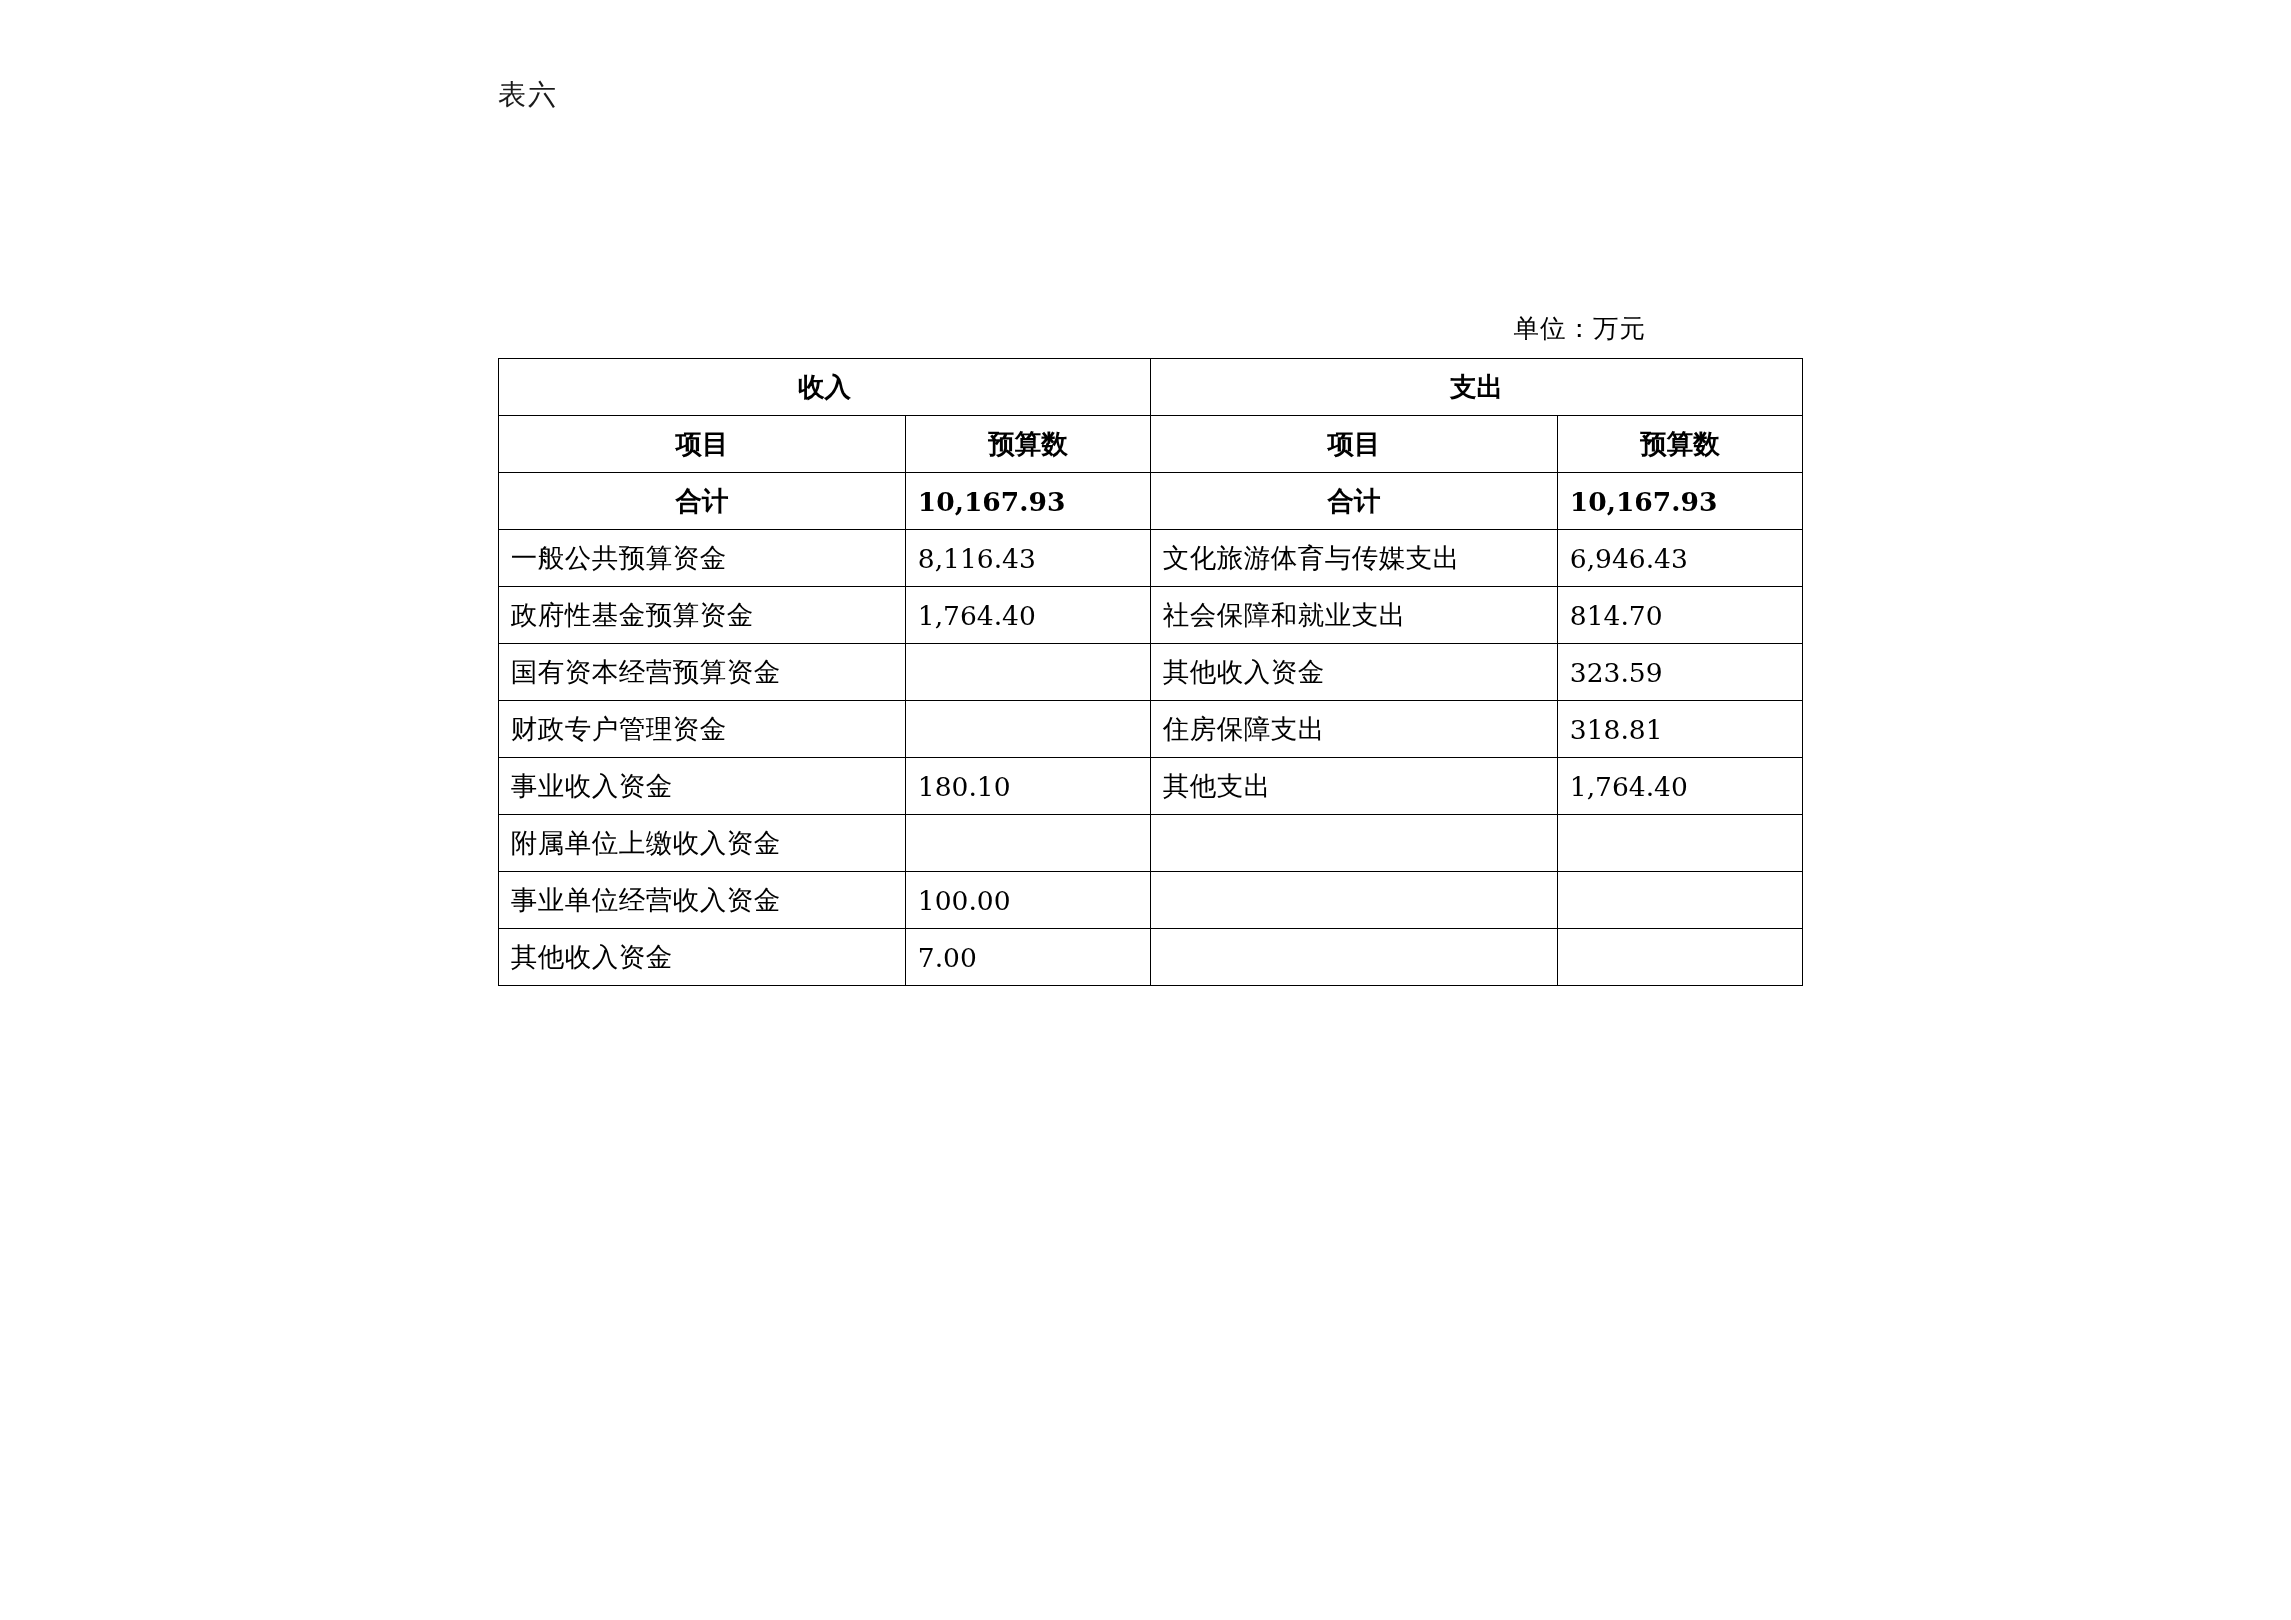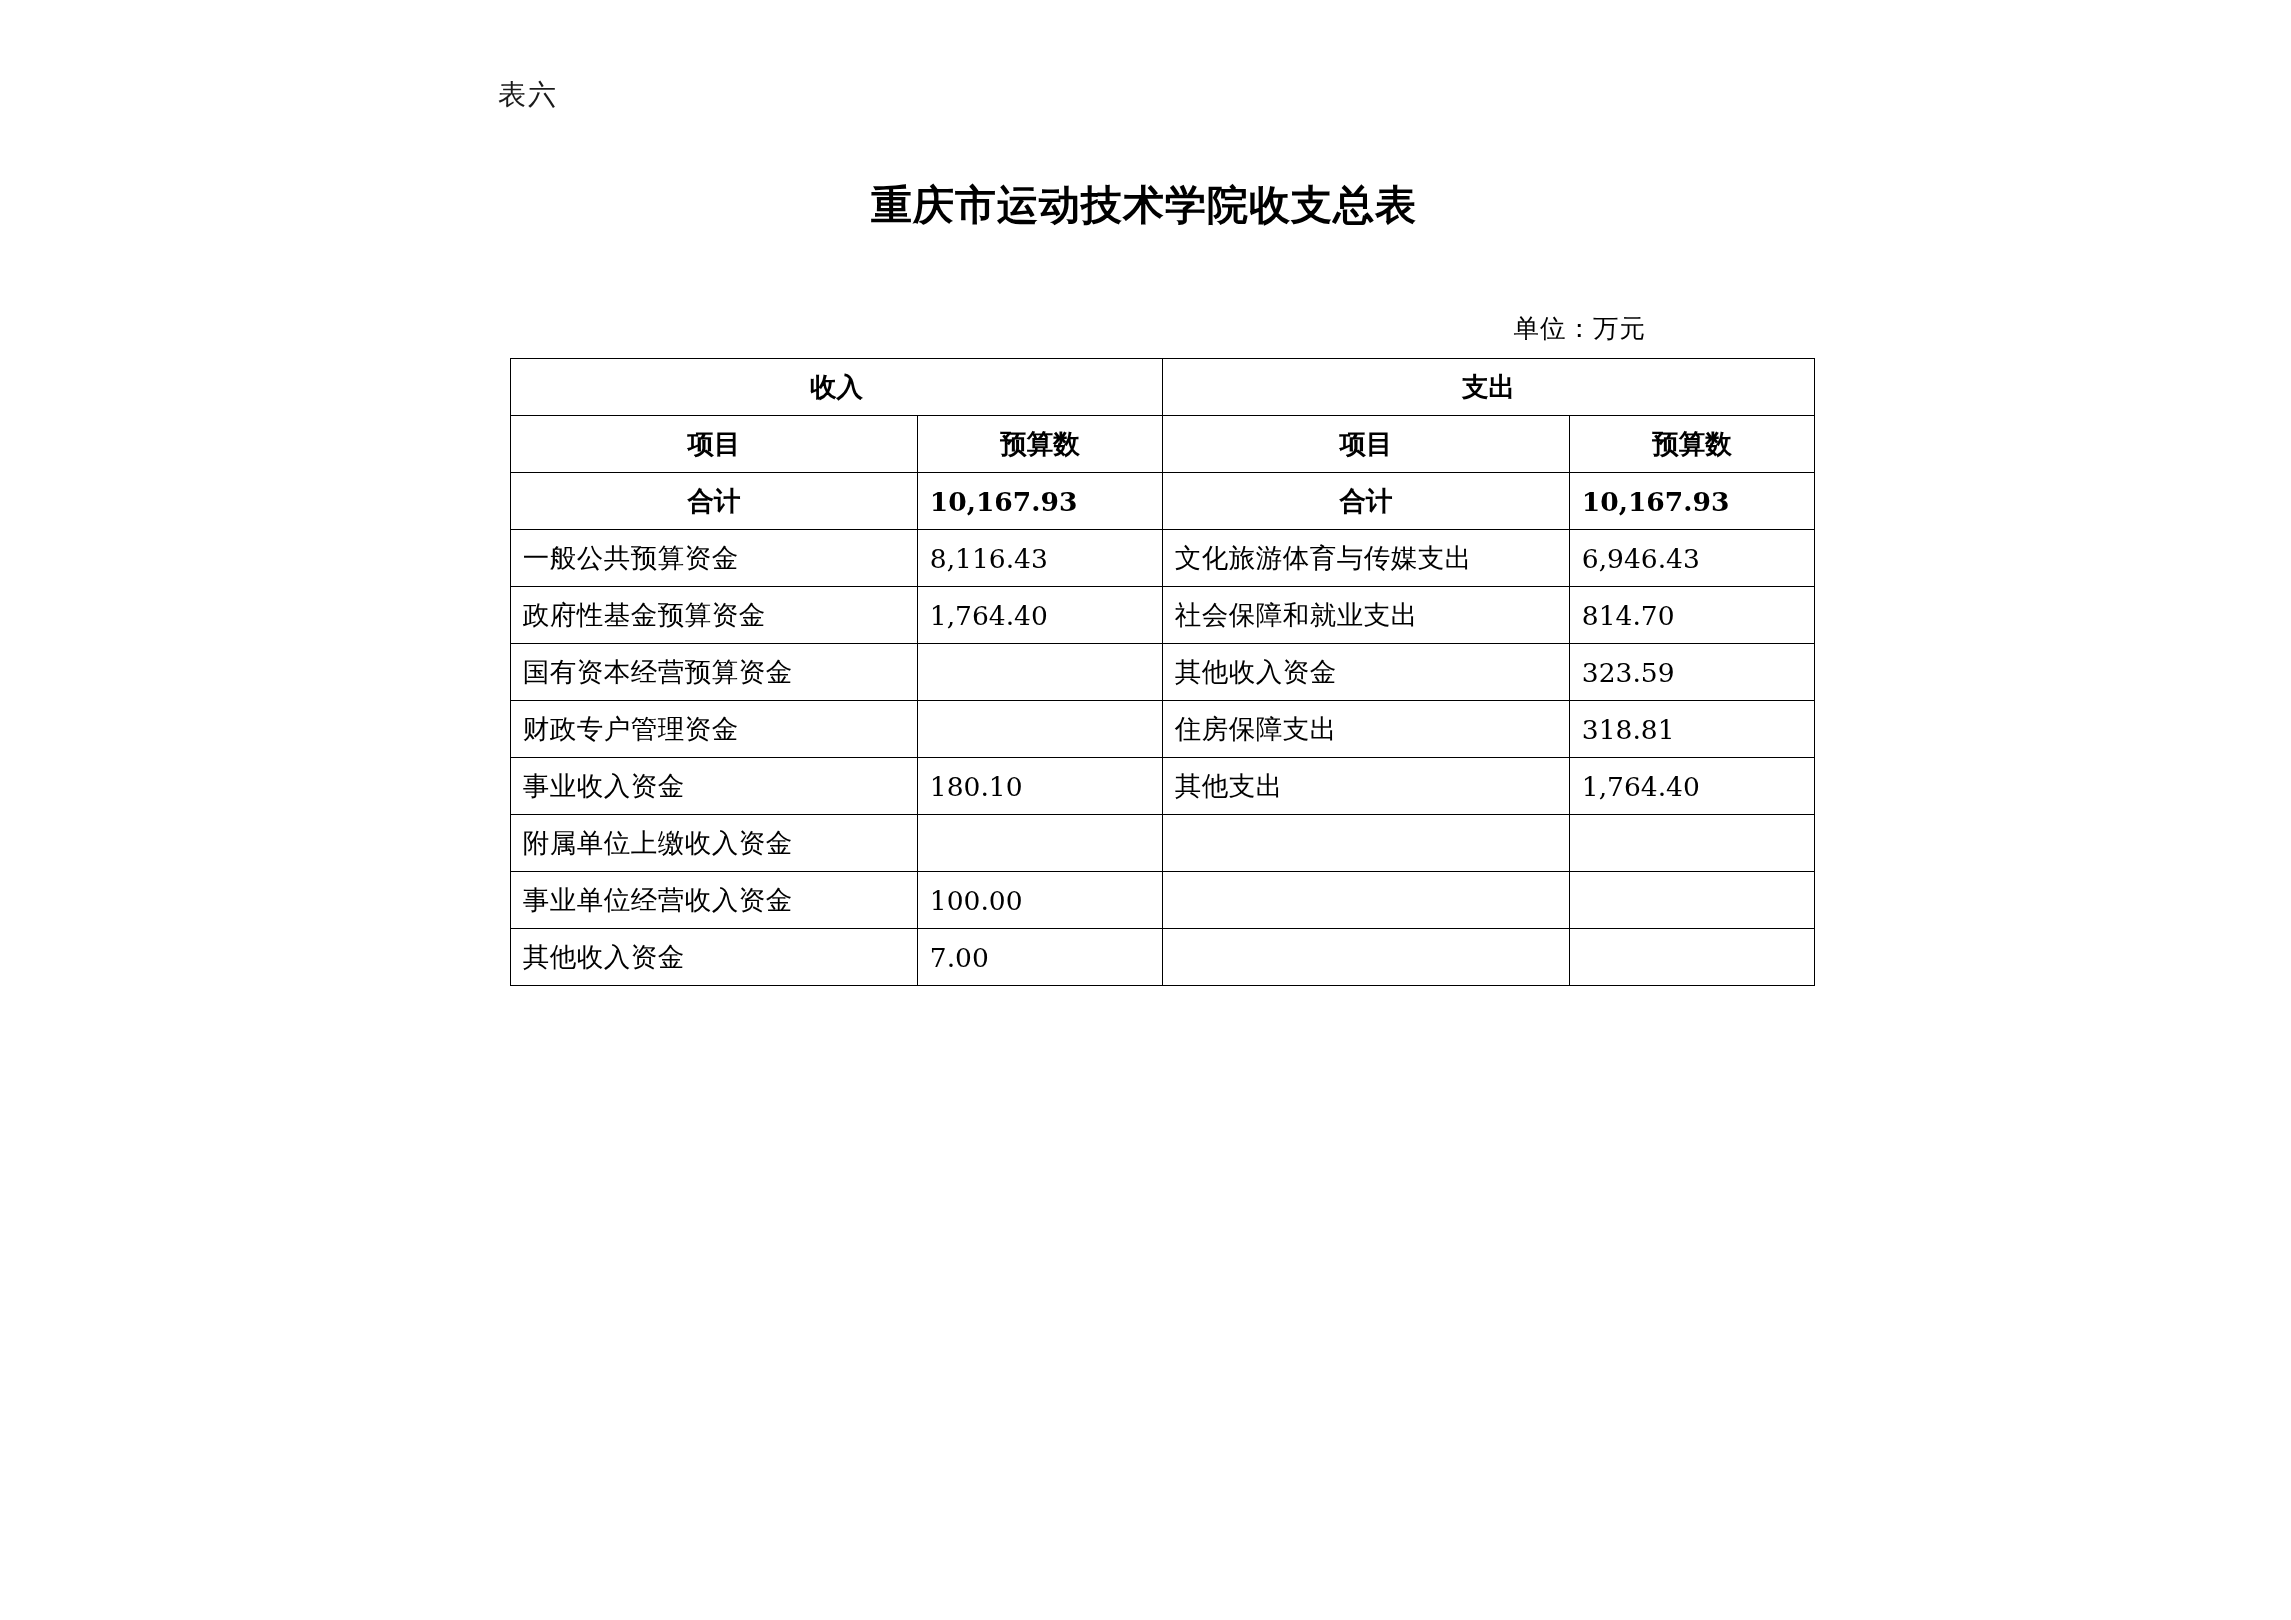--- a/index.html
+++ b/index.html
@@ -45,21 +45,21 @@
   .unit-label {
     position: absolute;
     right: 642px;
     top: 311px;
     font-size: 25.5px;
     font-family: "DejaVu Serif", serif;
     letter-spacing: 1px;
   }
   table.budget {
     position: absolute;
-    left: 510px;
+    left: 498px;
     top: 358px;
     width: 1304px;
     border-collapse: collapse;
     table-layout: fixed;
   }
   table.budget td {
     border: 1.5px solid #000;
     height: 57px;
     padding: 0 11.8px;
     font-size: 26.5px;
@@ -104,21 +104,20 @@
   }
   td.empty { }
 </style>
 </head>
 <body>
 
 <div class="page">
 
   <div class="corner-label">表六</div>
 
-  <div class="doc-title">重庆市运动技术学院收支总表</div>
 
   <div class="unit-label">单位：万元</div>
 
   <table class="budget">
     <colgroup>
       <col class="col-item">
         <col class="col-num">
         <col class="col-item">
         <col class="col-num">
     </colgroup>

